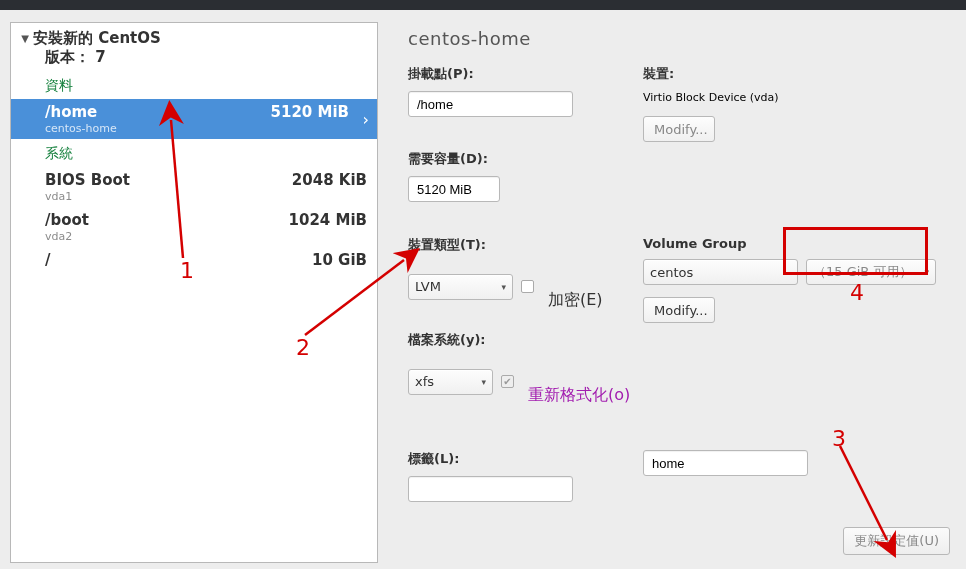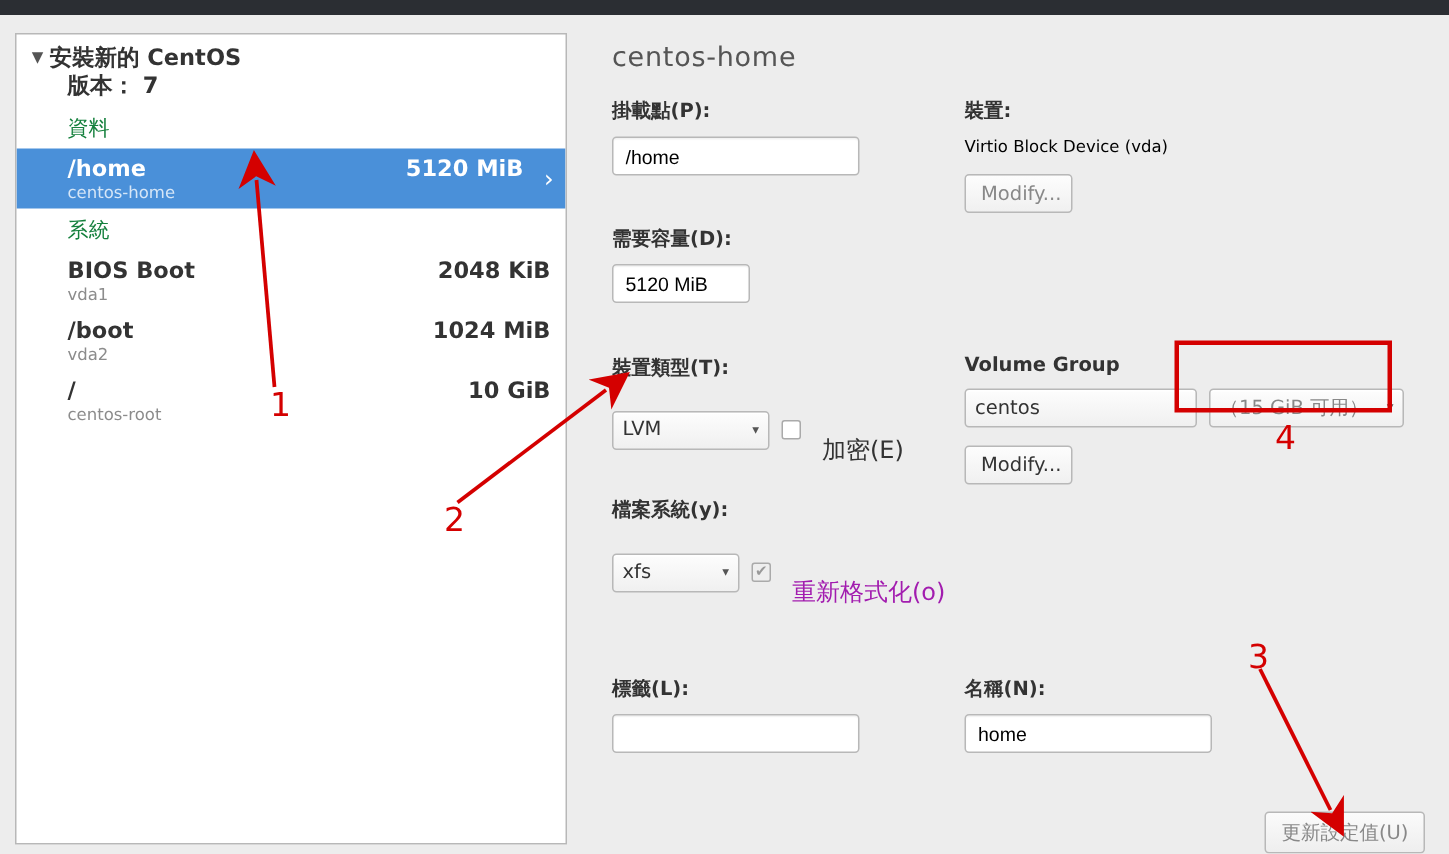--- a/index.html
+++ b/index.html
@@ -37,21 +37,21 @@
   .select.vg-free { width:130px; color:#888;}
   .btn { height:26px; border:1px solid #b8b8b8; border-radius:3px; background:linear-gradient(#fdfdfd,#f0f0f0); padding:0 10px; font-size:13px; display:inline-flex; align-items:center; color:#888;}
   .btn.enabled { color:#333;}
   .static { font-size:11px; color:#000000; }
   .checkbox { width:13px; height:13px; border:1px solid #aaa; border-radius:2px; display:inline-block; vertical-align:middle; background:#fff;}
   .checkbox.disabled { background:#eee; }
   .chk-label { font-size:16px; margin-left:6px; vertical-align:middle;margin-top:28px; }
   .chk-label.disabled { color:#a21caf; }
   .col { display:flex; flex-direction:column; gap:4px;}
   .row { display:flex; align-items:center; gap:8px;}
-  .update-btn { position:absolute; right:16px; bottom:0; height:28px; border:1px solid #b8b8b8; border-radius:3px; background:linear-gradient(#fbfbfb,#eeeeee); padding:0 10px; font-size:13px; color:#888; display:flex; align-items:center;}
+  .update-btn { position:absolute; right:16px; bottom:14px; height:28px; border:1px solid #b8b8b8; border-radius:3px; background:linear-gradient(#fbfbfb,#eeeeee); padding:0 10px; font-size:13px; color:#888; display:flex; align-items:center;}
   
   .anno-box4 { position:absolute; border:3px solid #d40000; left:783px; top:217px; width:145px; height:48px; pointer-events:none; z-index:50;}
   .anno-num { position:absolute; color:#d40000; font-size:22px; font-weight:normal; z-index:51; pointer-events:none;}
   svg.anno { position:absolute; left:0; top:0; width:966px; height:569px; pointer-events:none; z-index:49;}
 </style>
 </head>
 <body>
 
 <div class="top-bar"></div>
 <div class="container">
@@ -95,21 +95,20 @@
           <span class="size">1024 MiB</span>
         </div>
         <div class="sub">vda2</div>
       </div>
 
       <div class="item">
         <div class="row1">
           <span class="mnt">/</span>
           <span class="size">10 GiB</span>
         </div>
-        <div class="sub">centos-root</div>
       </div>
     </div>
   </div>
 
   <div class="right-panel">
     <div class="title">centos-home</div>
 
     <div class="form-grid">
 
       <div class="col">
@@ -174,21 +173,20 @@
       <div></div>
 
       <div style="height:28px;"></div>
         <div style="height:28px;"></div>
 
       <div class="col">
         <div class="fld-label">標籤(L):</div>
         <input class="input" value="" style="">
       </div>
       <div class="col">
-        <div class="fld-label">名稱(N):</div>
         <input class="input" value="home" style="">
       </div>
 
     </div>
 
     <div class="update-btn">更新設定值(U)</div>
   </div>
 
   <svg class="anno">
     <defs>

